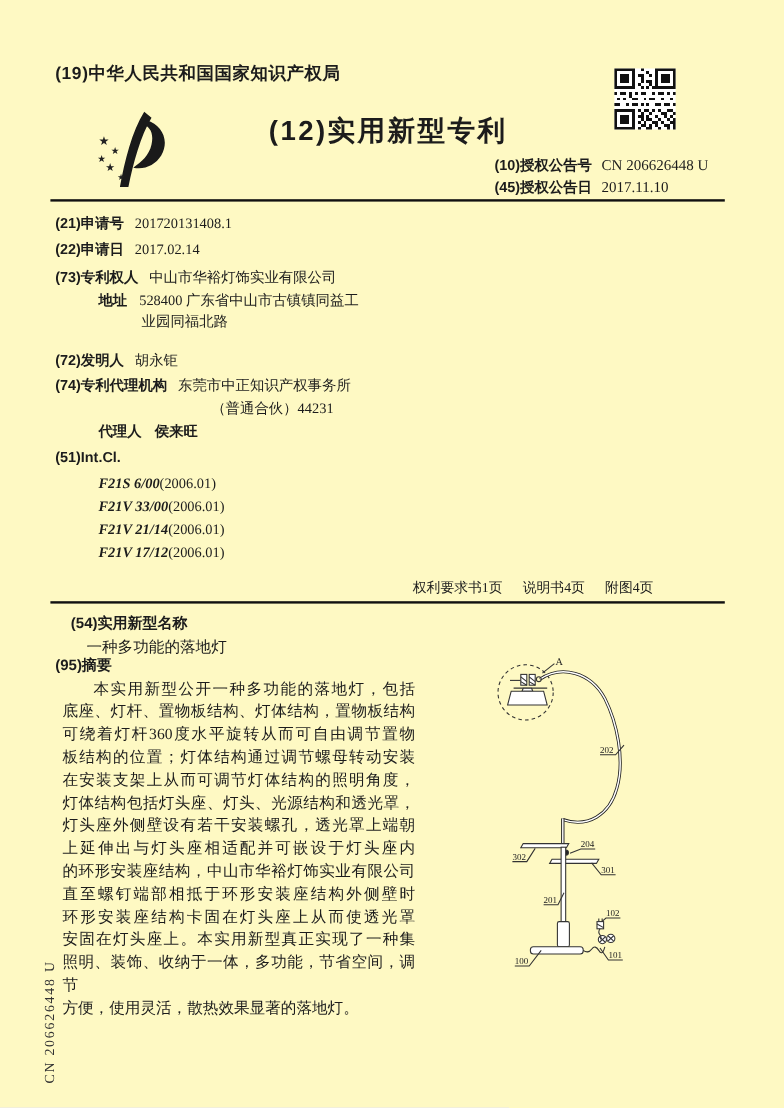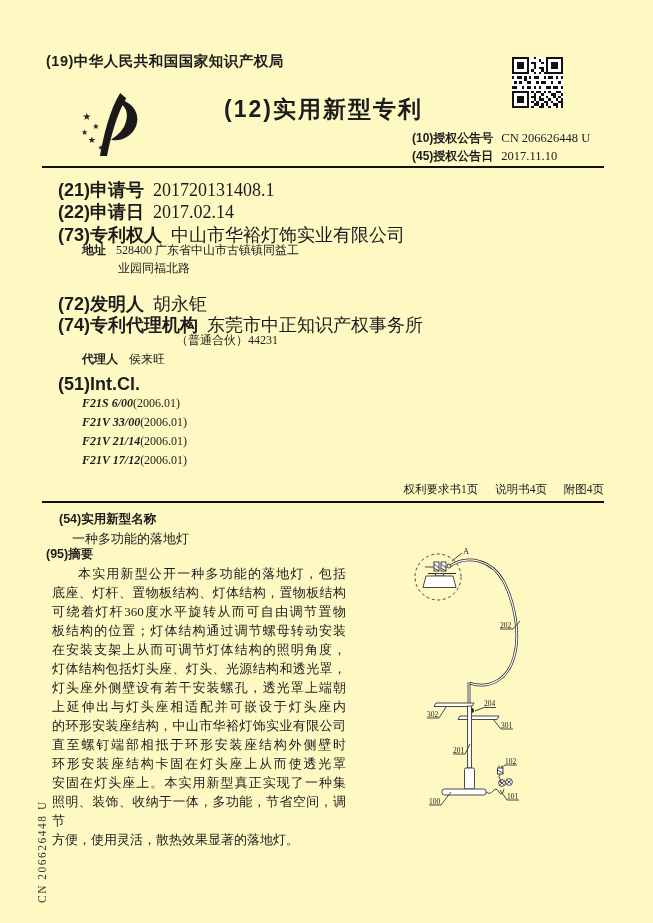--- a/index.html
+++ b/index.html
@@ -2,31 +2,31 @@
 <html><head>
 <meta charset="utf-8">
 <style>
   html,body{margin:0;padding:0;background:#e8e8e8;}
   #page{position:relative;width:653px;height:923px;background:#fef9c3;overflow:hidden;
         font-family:"Liberation Serif",serif;color:#1c1c1c;}
   .abs{position:absolute;}
   .hei{font-family:"Liberation Sans",sans-serif;font-weight:bold;}
   .song{font-family:"Liberation Serif",serif;}
   .rule{position:absolute;left:42px;width:562px;height:2px;background:#111;}
-  .row{position:absolute;left:58px;font-size:18px;white-space:nowrap;}
+  .row{position:absolute;left:46px;font-size:12px;white-space:nowrap;}
   .row .lbl{font-family:"Liberation Sans",sans-serif;font-weight:bold;}
   .row .val{font-family:"Liberation Serif",serif;margin-left:9px;}
   .sub{position:absolute;font-size:12px;white-space:nowrap;}
   .intcl-code{font-style:italic;font-weight:bold;font-family:"Liberation Serif",serif;}
   .intcl-ver{font-style:normal;font-weight:normal;}
   #abstract{position:absolute;left:52px;top:564px;width:294px;font-size:13px;line-height:19px;}
   #abstract .ln{text-align:justify;text-align-last:justify;}
   #abstract .ln.first{text-indent:26px;}
   #abstract .ln.end{text-align-last:left;}
-  #pagesinfo{position:absolute;left:330px;top:482px;width:274px;text-align:right;font-size:11.5px;white-space:nowrap;}
+  #pagesinfo{position:absolute;left:330px;top:482px;width:274px;text-align:left;font-size:11.5px;white-space:nowrap;}
   #pagesinfo span{margin-left:14px;}
   #sidebar-code{position:absolute;left:36px;top:903px;transform:rotate(-90deg);transform-origin:0 0;
         font-size:11.5px;letter-spacing:1.5px;white-space:nowrap;color:#333;}
   svg text{font-family:"Liberation Serif",serif;fill:#222;}
 </style>
 </head>
 <body>
 
 <div id="page">
 
@@ -103,21 +103,21 @@
 
   <div class="row" style="top:292px;">
     <span class="lbl">(72)发明人</span><span class="val">胡永钜</span>
   </div>
   <div class="row" style="top:313px;">
     <span class="lbl">(74)专利代理机构</span><span class="val">东莞市中正知识产权事务所</span>
   </div>
   <div class="sub song" style="left:176px;top:332px;">（普通合伙）44231</div>
   <div class="sub" style="left:82px;top:351px;">
     <span class="hei">代理人</span>
-    <span class="song" style="margin-left:8px;">侯来旺</span>
+    <span class="song" style="margin-left:8px;font-weight:bold;">侯来旺</span>
   </div>
 
   <div class="row" style="top:374px;">
     <span class="lbl">(51)Int.Cl.</span>
   </div>
   <div class="sub" style="left:82px;top:396px;">
     <span class="intcl-code">F21S 6/00</span><span class="intcl-ver">(2006.01)</span>
   </div>
   <div class="sub" style="left:82px;top:415px;">
     <span class="intcl-code">F21V 33/00</span><span class="intcl-ver">(2006.01)</span>

